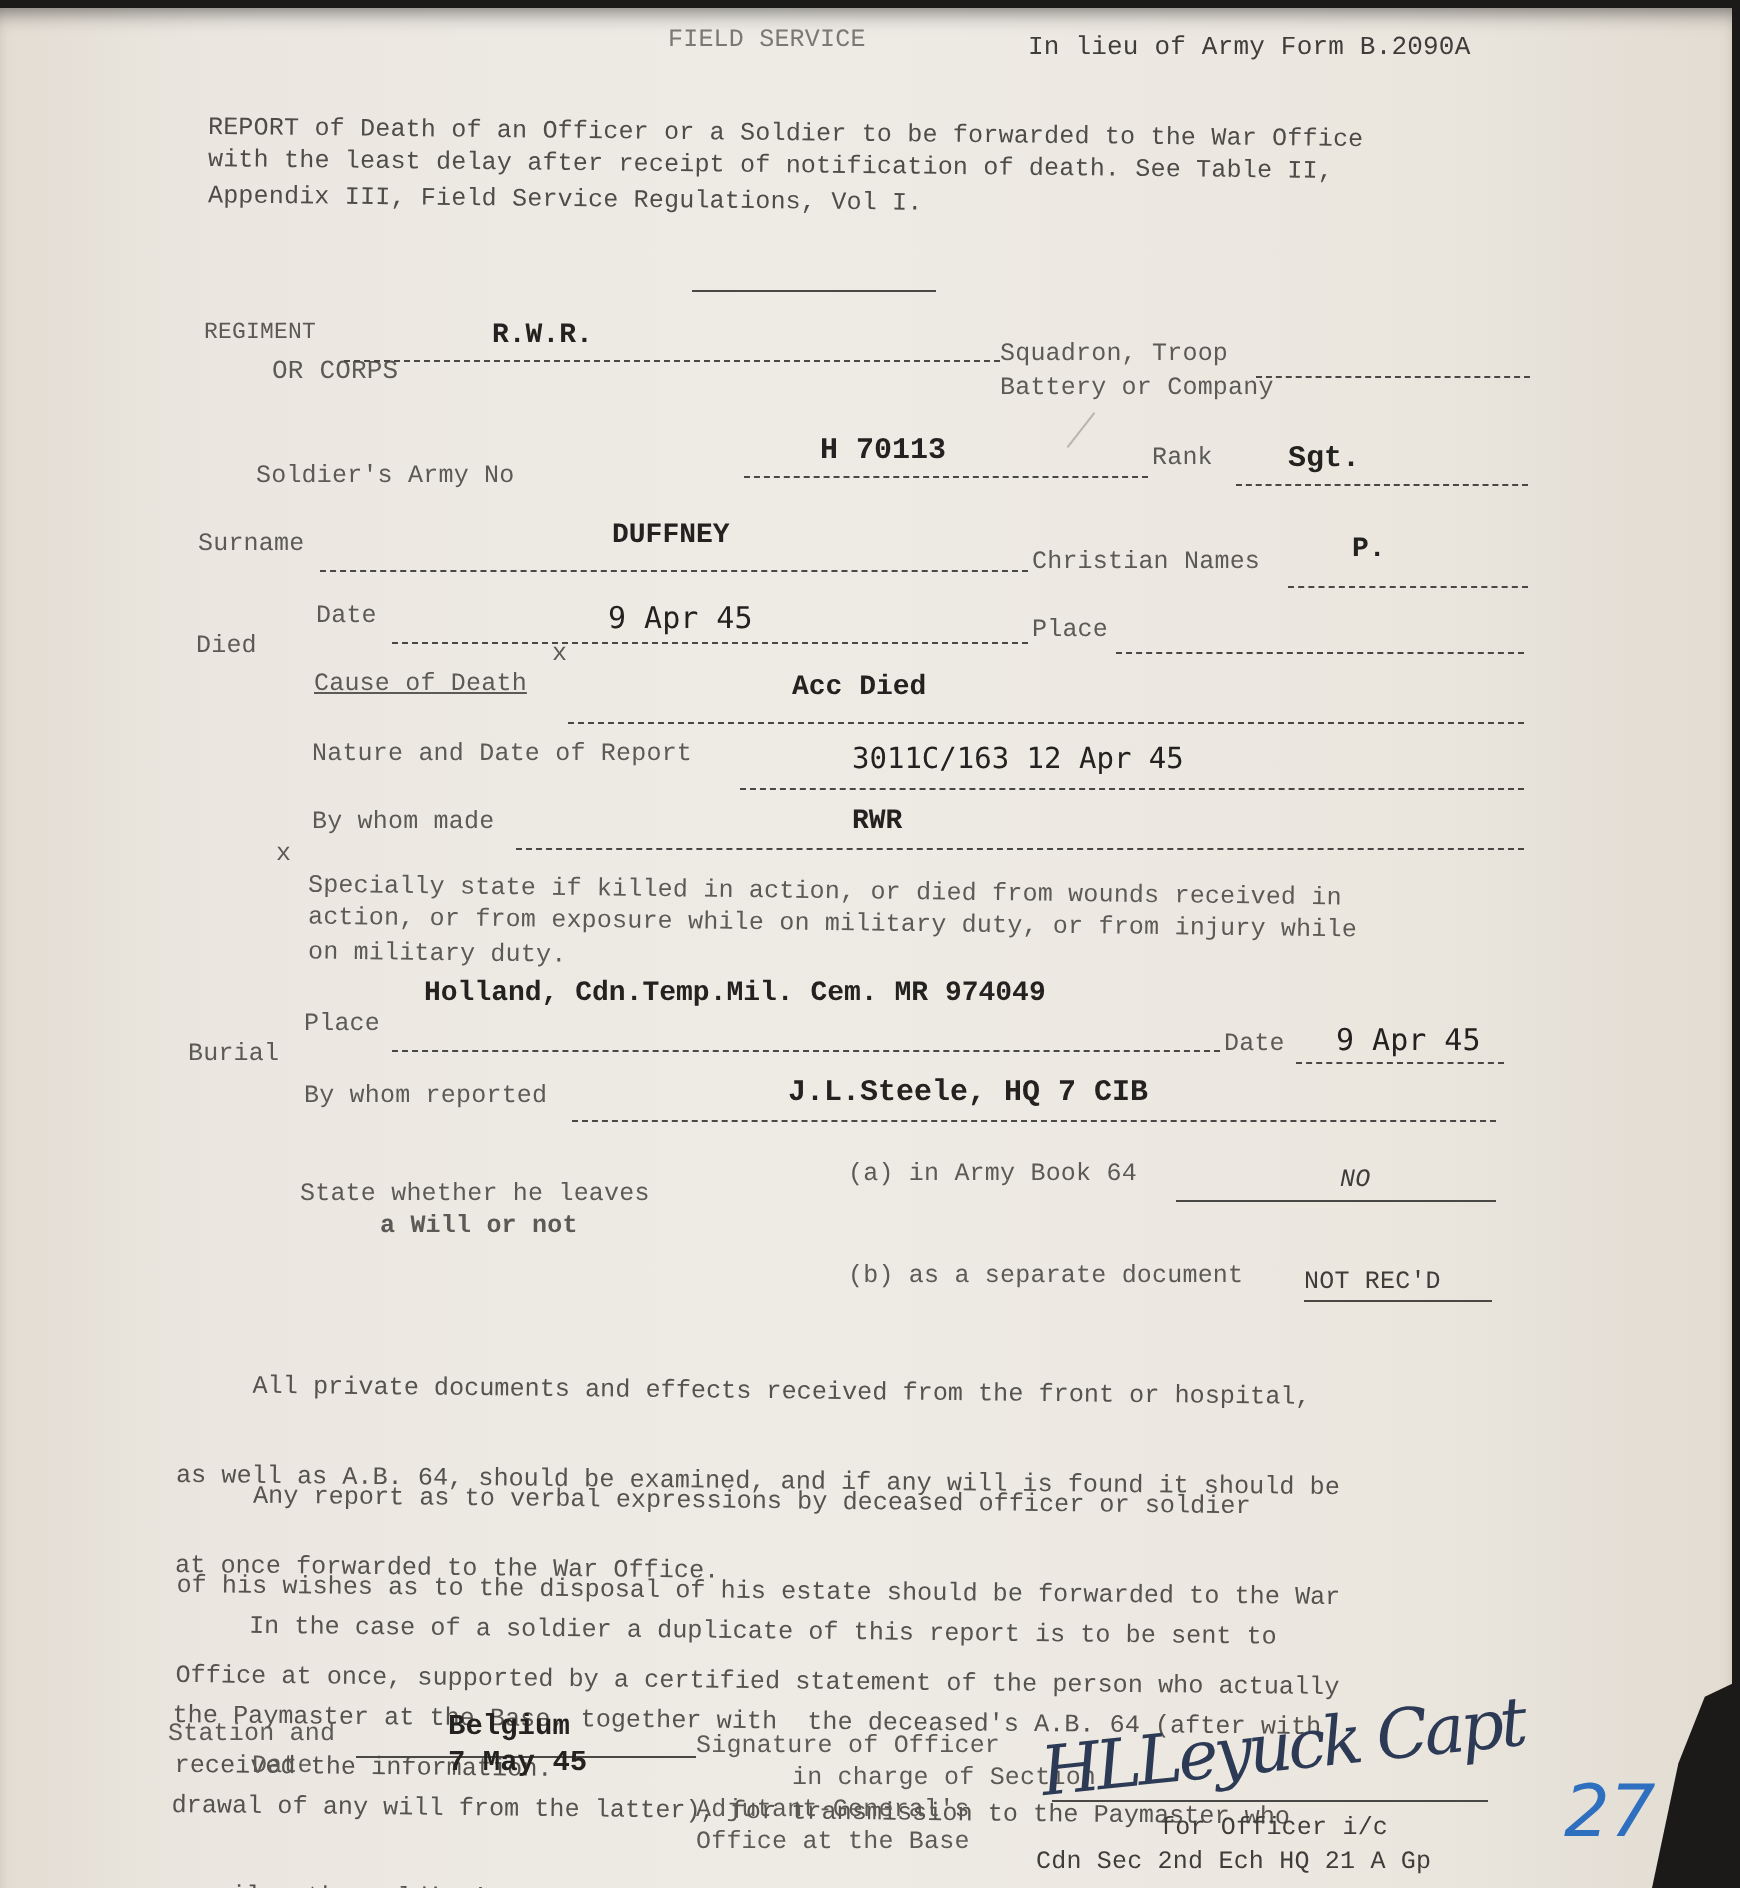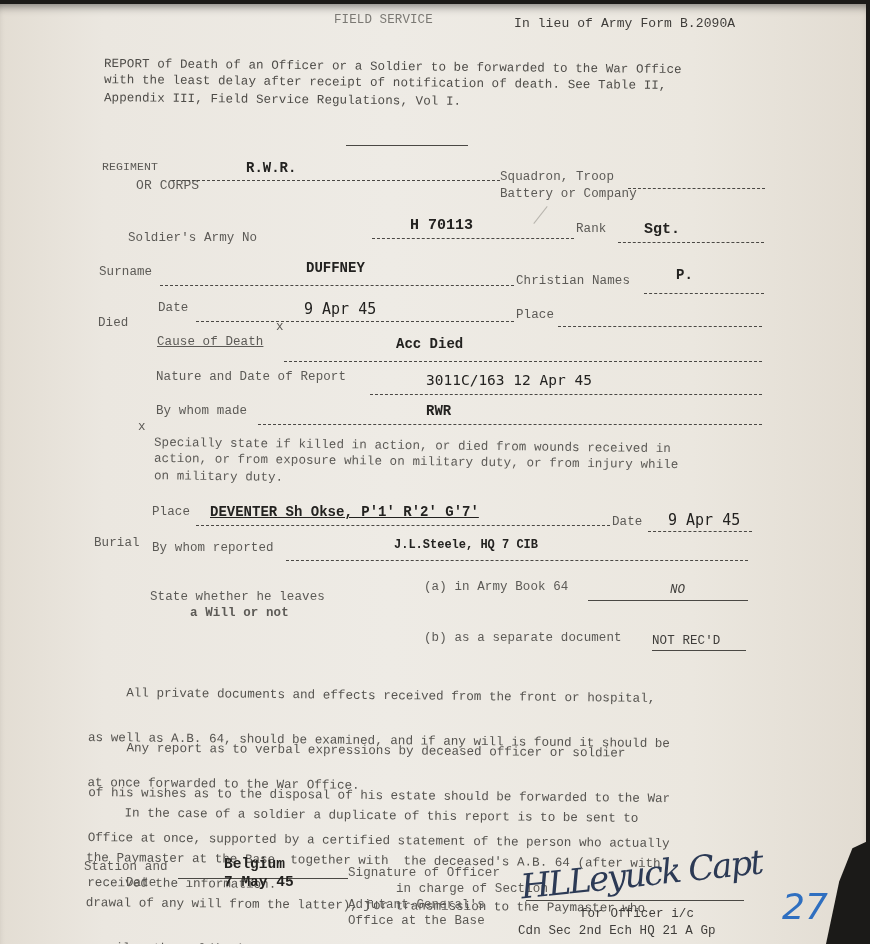--- a/index.html
+++ b/index.html
@@ -82,30 +82,30 @@
   <div class="t" style="left:156px;top:400px;">By whom made</div>
   <div class="v" style="left:426px;top:399px;font-size:14px;">RWR</div>
   <div class="line" style="left:258px;top:420px;width:504px;"></div>
   <div class="line" style="left:140px;top:430px;width:0;border:none;"></div>
   <div class="t" style="left:138px;top:416px;">x</div>
 
   <div class="t" style="left:154px;top:435px;transform:rotate(0.7deg);">Specially state if killed in action, or died from wounds received in</div>
   <div class="t" style="left:154px;top:451px;transform:rotate(0.7deg);">action, or from exposure while on military duty, or from injury while</div>
   <div class="t" style="left:154px;top:466px;transform:rotate(0.7deg);">on military duty.</div>
 
+  <div class="v" style="left:212px;top:485px;font-size:14px;">Holland, Cdn.Temp.Mil. Cem. MR 974049</div>
   <div class="t" style="left:152px;top:501px;">Place</div>
-  <div class="v" style="left:210px;top:500px;font-size:14px;text-decoration:underline;">DEVENTER Sh Okse, P'1' R'2' G'7'</div>
   <div class="line" style="left:196px;top:521px;width:414px;"></div>
-  <div class="t" style="left:94px;top:532px;">Burial</div>
+  <div class="t" style="left:94px;top:516px;">Burial</div>
   <div class="t" style="left:612px;top:511px;">Date</div>
   <div class="v" style="left:668px;top:507px;font-weight:normal;font-family:'DejaVu Sans Mono',monospace;">9 Apr 45</div>
   <div class="line" style="left:648px;top:527px;width:104px;"></div>
 
   <div class="t" style="left:152px;top:537px;">By whom reported</div>
-  <div class="v" style="left:394px;top:534px;font-size:12px;text-align:right;">J.L.Steele, HQ 7 CIB</div>
+  <div class="v" style="left:394px;top:534px;font-size:15px;text-align:right;">J.L.Steele, HQ 7 CIB</div>
   <div class="line" style="left:286px;top:556px;width:462px;"></div>
 
   <div class="t" style="left:150px;top:586px;">State whether he leaves</div>
   <div class="t" style="left:190px;top:602px;font-weight:bold;">a Will or not</div>
   <div class="t" style="left:424px;top:576px;">(a) in Army Book 64</div>
   <div class="t" style="left:670px;top:579px;color:#3f3d3a;font-style:italic;">NO</div>
   <div class="line solid" style="left:588px;top:596px;width:160px;"></div>
   <div class="t" style="left:424px;top:627px;">(b) as a separate document</div>
   <div class="t" style="left:652px;top:630px;color:#3f3d3a;">NOT REC'D</div>
   <div class="line solid" style="left:652px;top:646px;width:94px;"></div>

